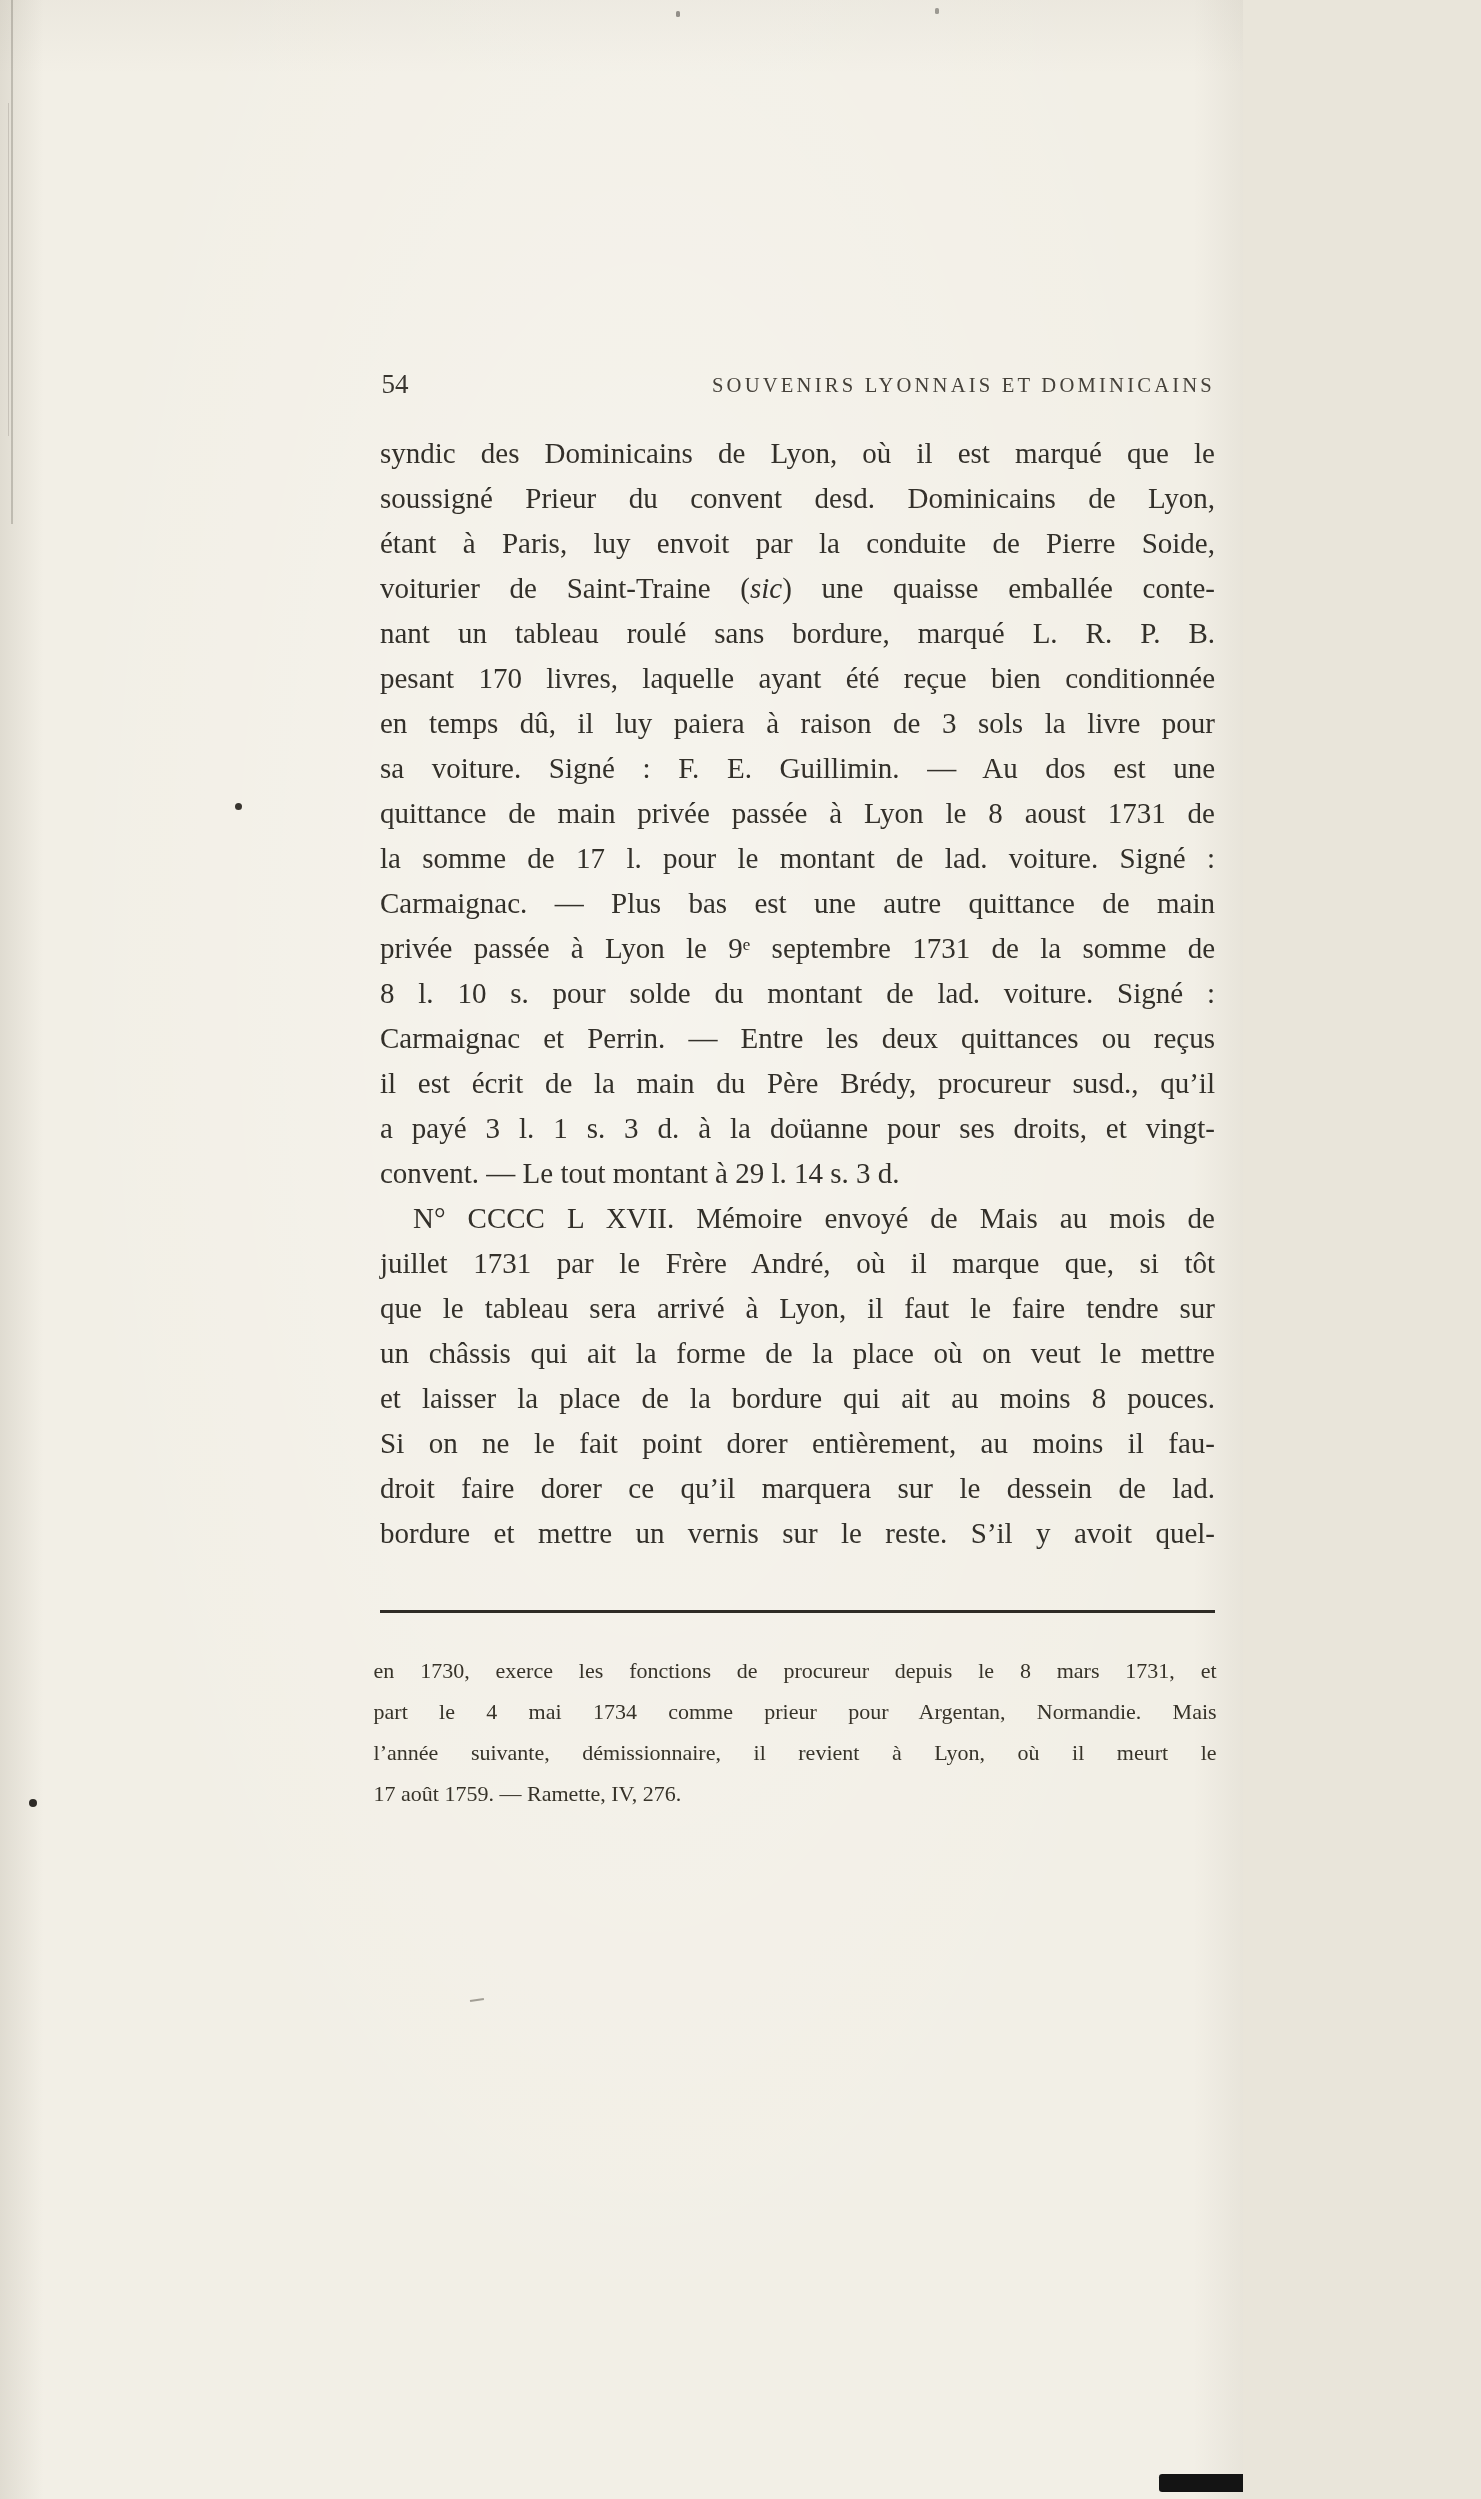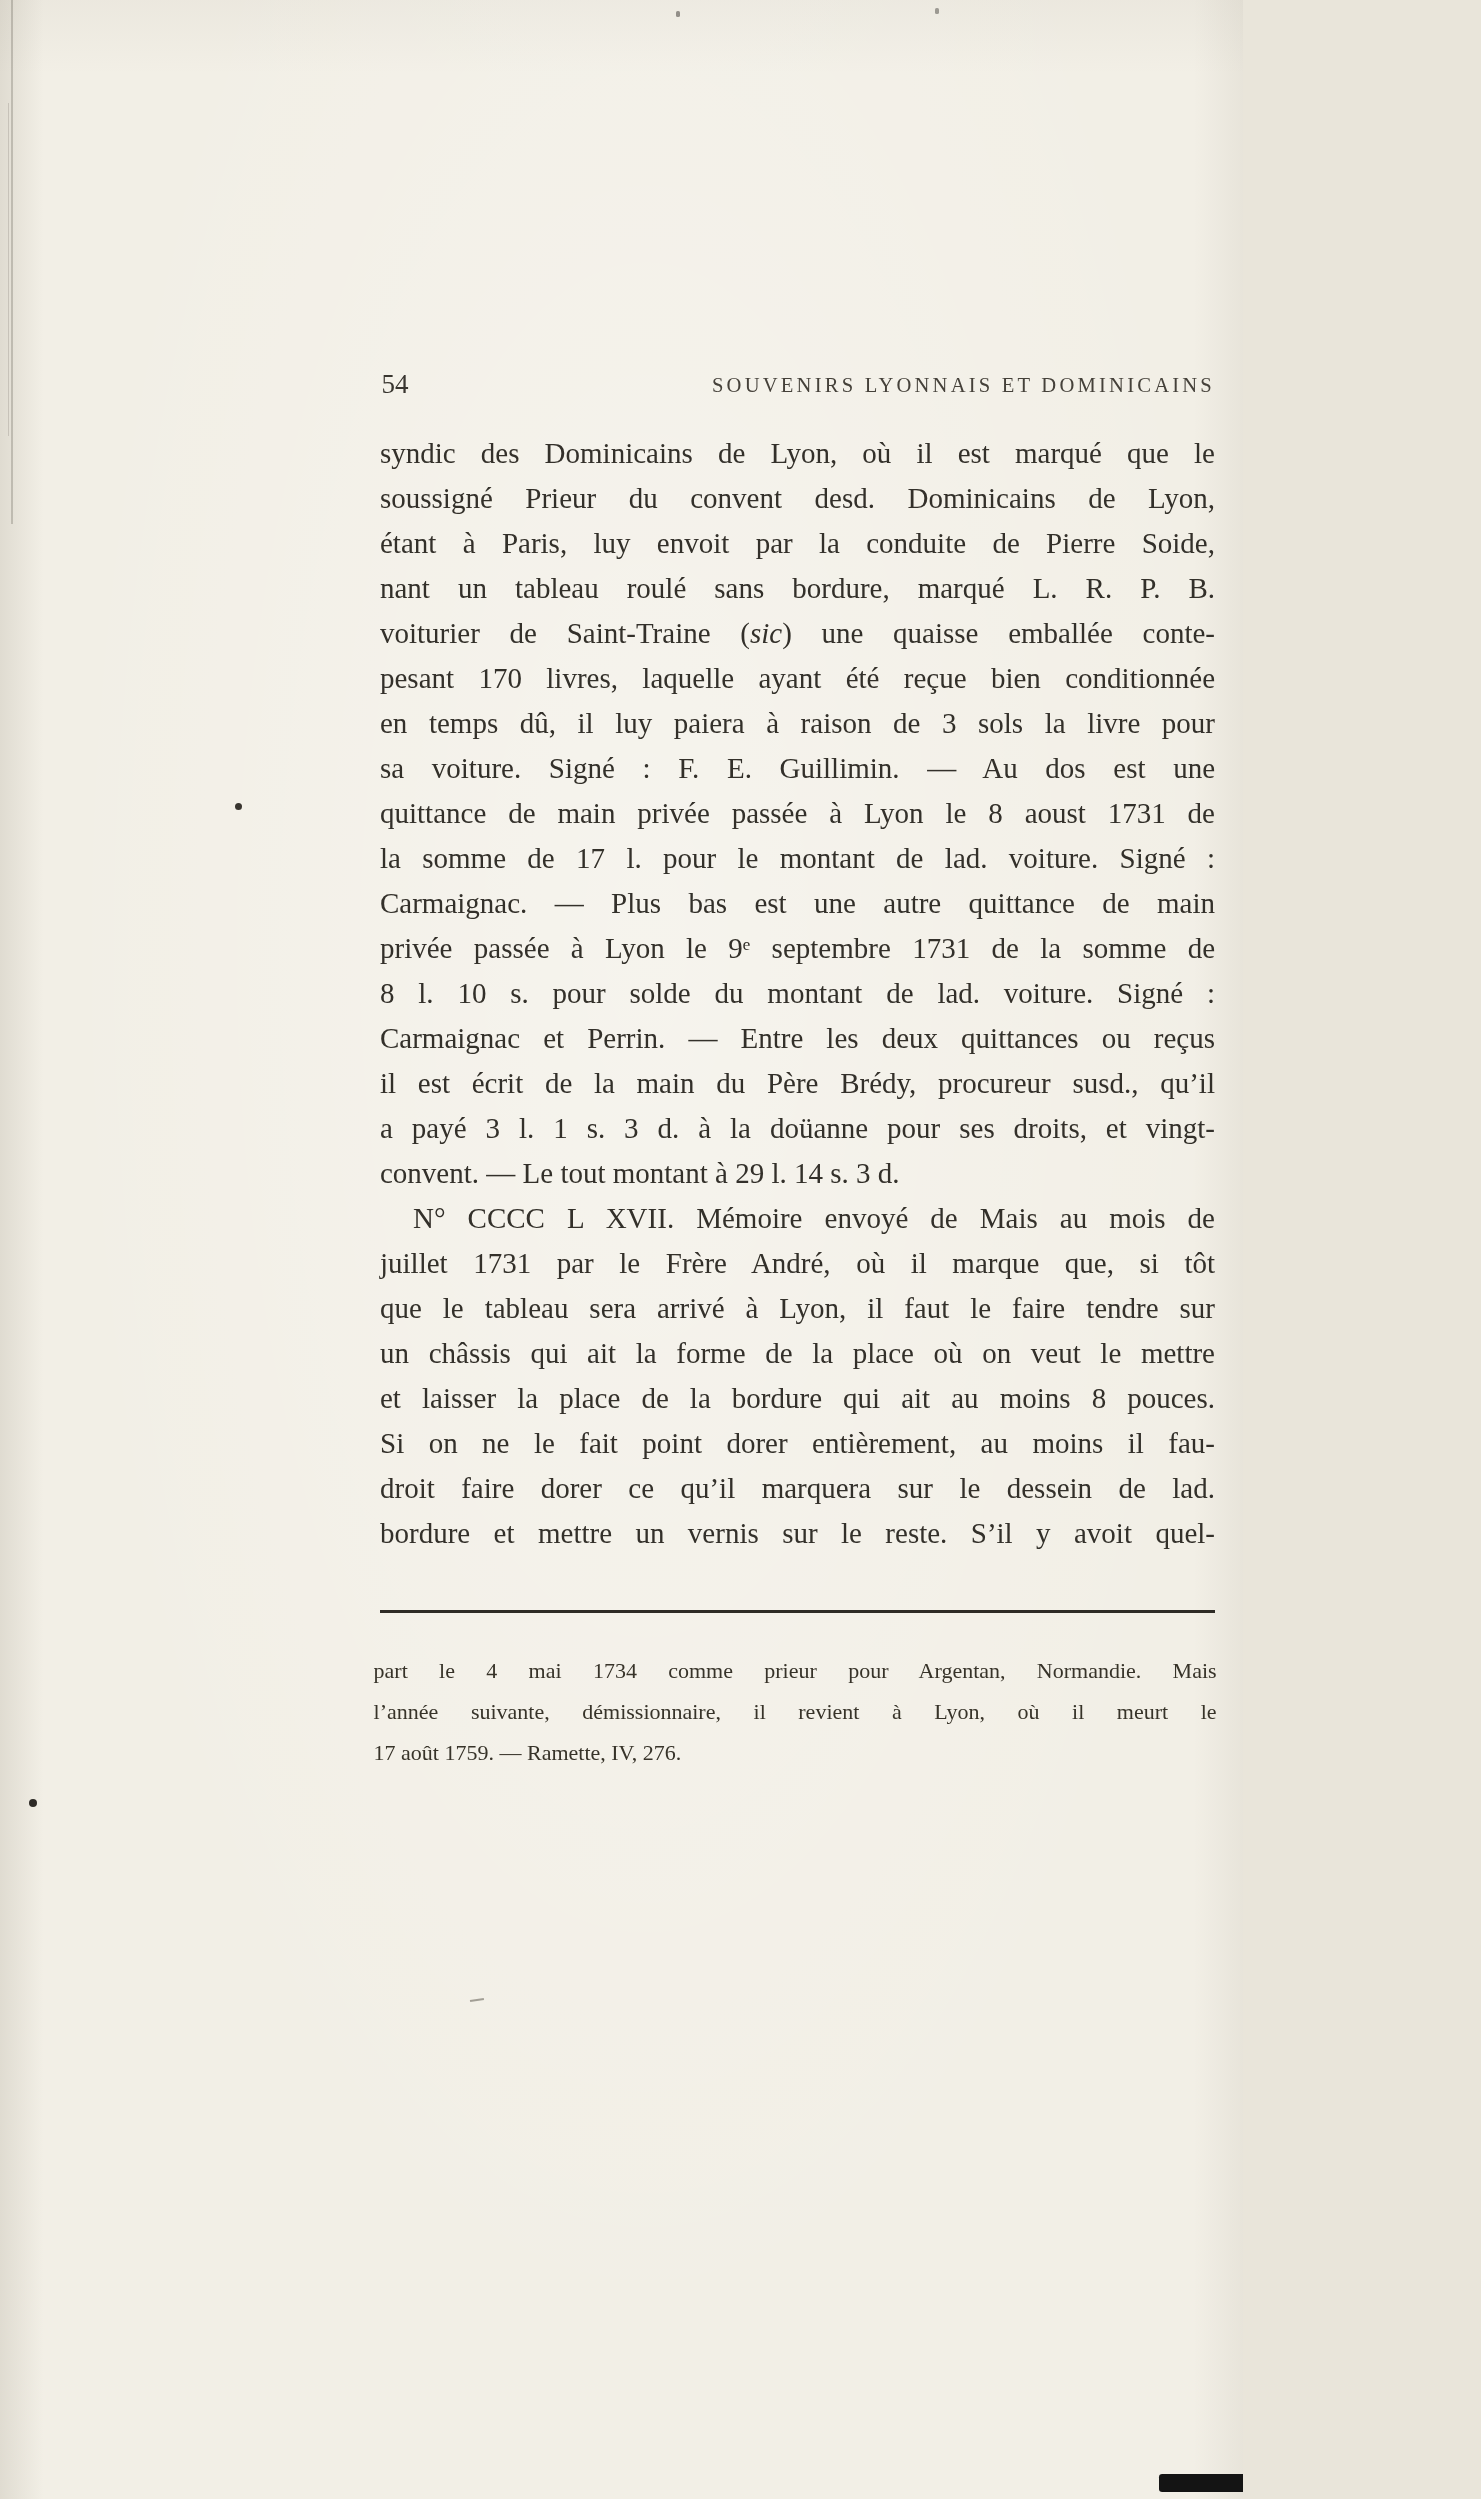--- a/index.html
+++ b/index.html
@@ -129,22 +129,22 @@
 
     <div class="page-header">
       <span class="page-number">54</span>
       <span class="running-title">SOUVENIRS LYONNAIS ET DOMINICAINS</span>
     </div>
 
     <div class="body-text">
       <div class="body-line">syndic des Dominicains de Lyon, où il est marqué que le</div>
       <div class="body-line">soussigné Prieur du convent desd. Dominicains de  Lyon,</div>
       <div class="body-line">étant à Paris, luy envoit par la conduite de  Pierre Soide,</div>
+      <div class="body-line"><span>voiturier de Saint-Traine (</span><span class="sic">sic</span><span>) une quaisse emballée conte-</span></div>
       <div class="body-line">nant un tableau roulé sans bordure, marqué L. R. P. B.</div>
-      <div class="body-line"><span>voiturier de Saint-Traine (</span><span class="sic">sic</span><span>) une quaisse emballée conte-</span></div>
       <div class="body-line">pesant 170 livres, laquelle ayant été reçue bien conditionnée</div>
       <div class="body-line">en temps dû, il luy paiera à raison de 3  sols  la  livre pour</div>
       <div class="body-line">sa voiture.  Signé : F. E. Guillimin.  —  Au dos est  une</div>
       <div class="body-line">quittance de main privée passée à Lyon le 8 aoust 1731 de</div>
       <div class="body-line">la somme de 17 l. pour le montant de lad. voiture. Signé :</div>
       <div class="body-line">Carmaignac. — Plus bas est une autre quittance de main</div>
       <div class="body-line">privée passée à Lyon le 9ᵉ septembre 1731 de la somme de</div>
       <div class="body-line">8 l. 10 s. pour solde du montant de lad.  voiture. Signé :</div>
       <div class="body-line">Carmaignac et Perrin. — Entre les deux quittances ou reçus</div>
       <div class="body-line">il est écrit de la main du Père Brédy, procureur susd., qu’il</div>
@@ -156,20 +156,21 @@
       <div class="body-line">un châssis qui ait la forme de la place où on veut le mettre</div>
       <div class="body-line">et laisser la place de  la bordure qui ait au moins 8 pouces.</div>
       <div class="body-line">Si on ne le fait point dorer entièrement, au moins il fau-</div>
       <div class="body-line">droit faire dorer ce qu’il marquera sur le dessein de lad.</div>
       <div class="body-line">bordure et mettre un vernis sur le reste. S’il y avoit quel-</div>
     </div>
 
     <div class="footnote-separator"></div>
 
     <div class="footnote">
+      <div class="footnote-line">en 1730, exerce les fonctions de procureur depuis le 8 mars 1731, et</div>
       <div class="footnote-line">part le 4 mai 1734 comme prieur pour Argentan, Normandie. Mais</div>
       <div class="footnote-line">l’année suivante, démissionnaire, il revient à Lyon, où il meurt le</div>
       <div class="footnote-line end">17 août 1759. — Ramette, IV, 276.</div>
     </div>
 
   </div>
 </div>
 
 
 </body></html>

